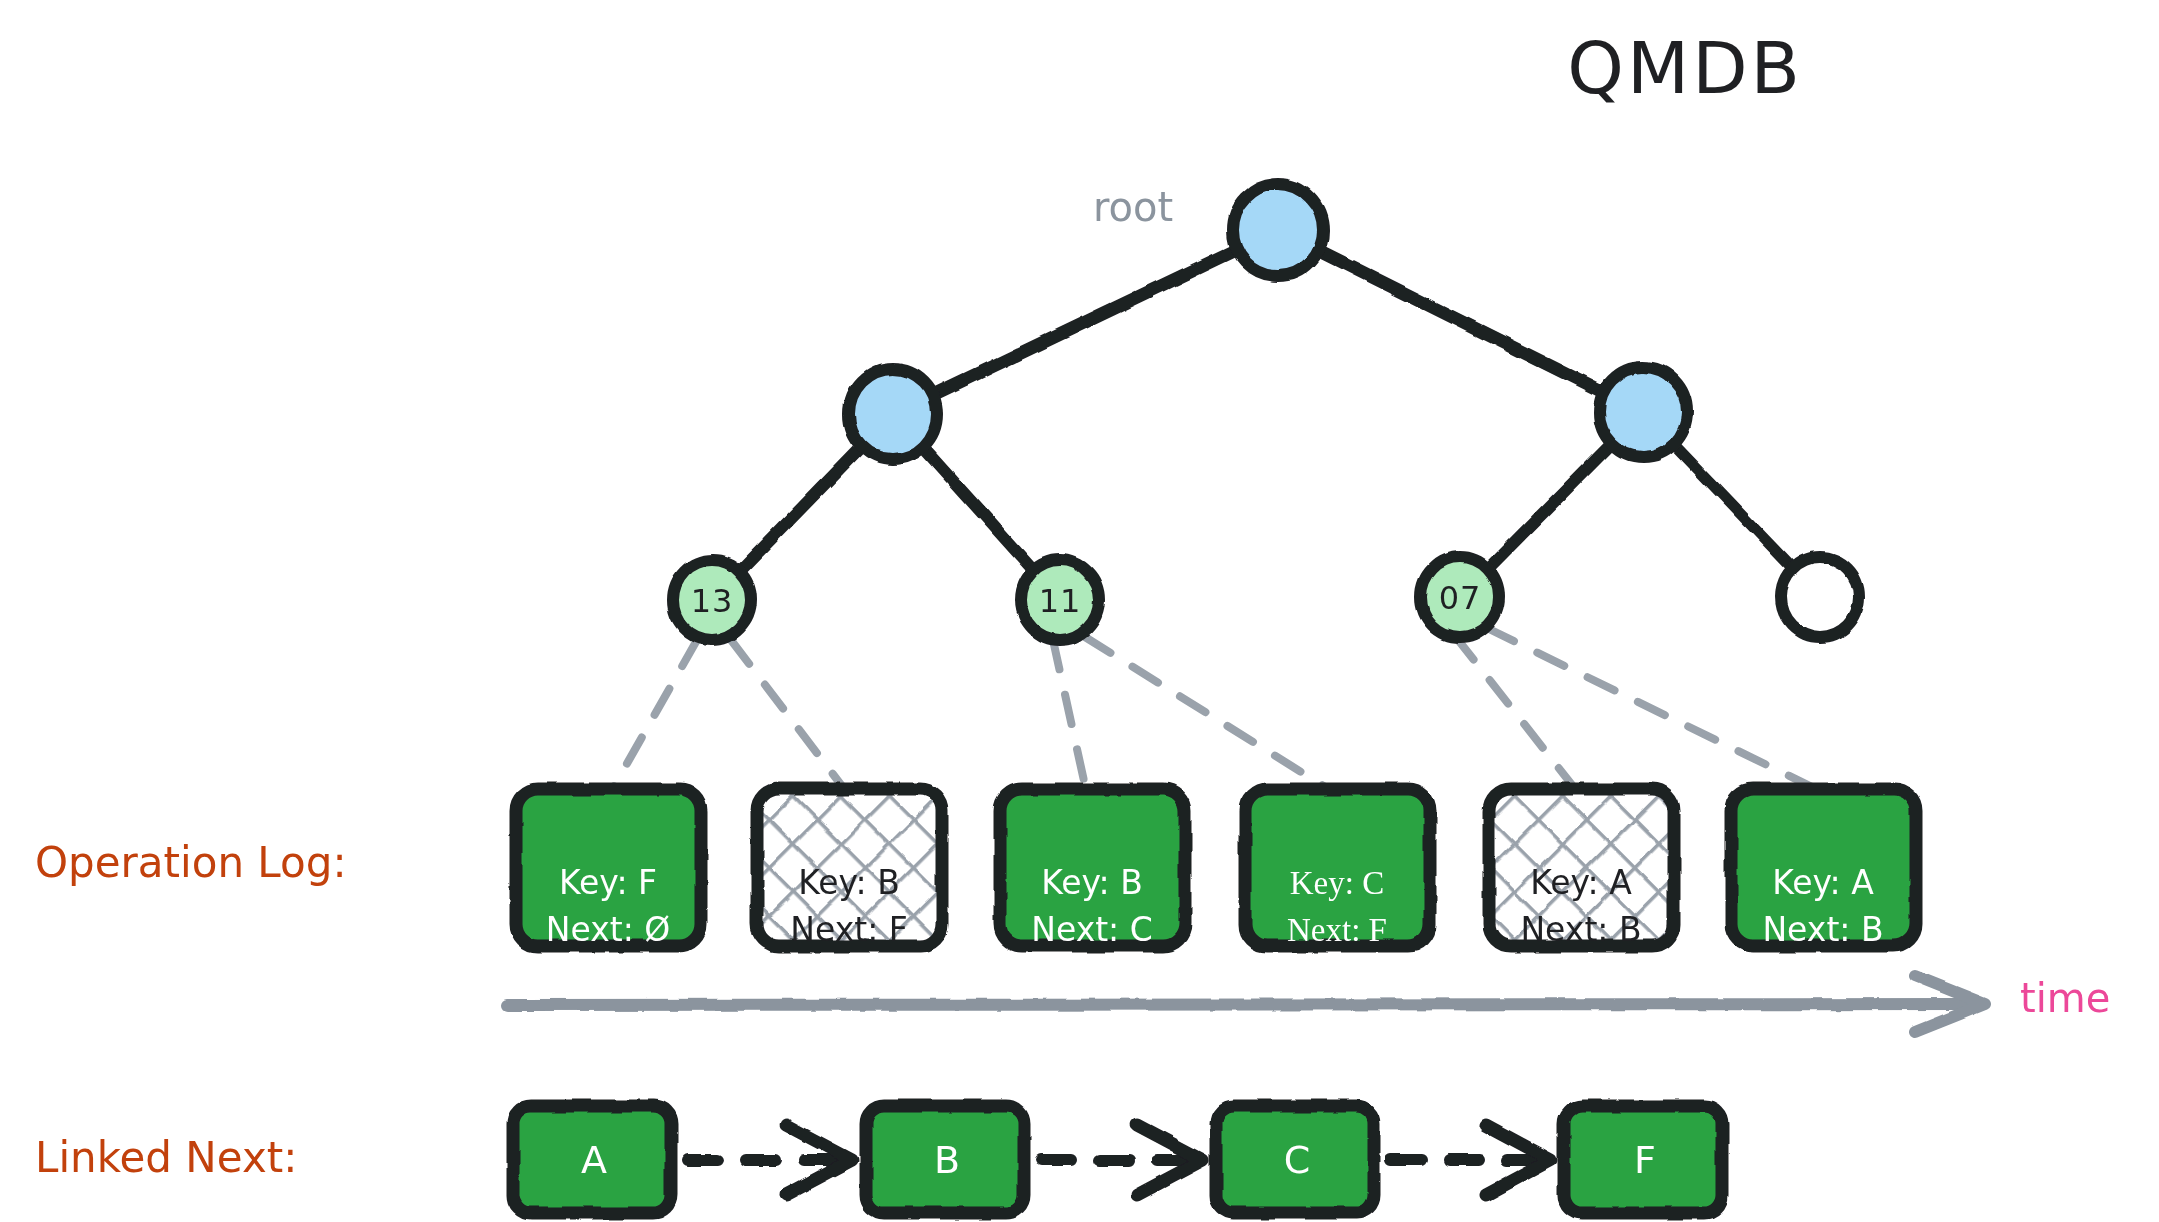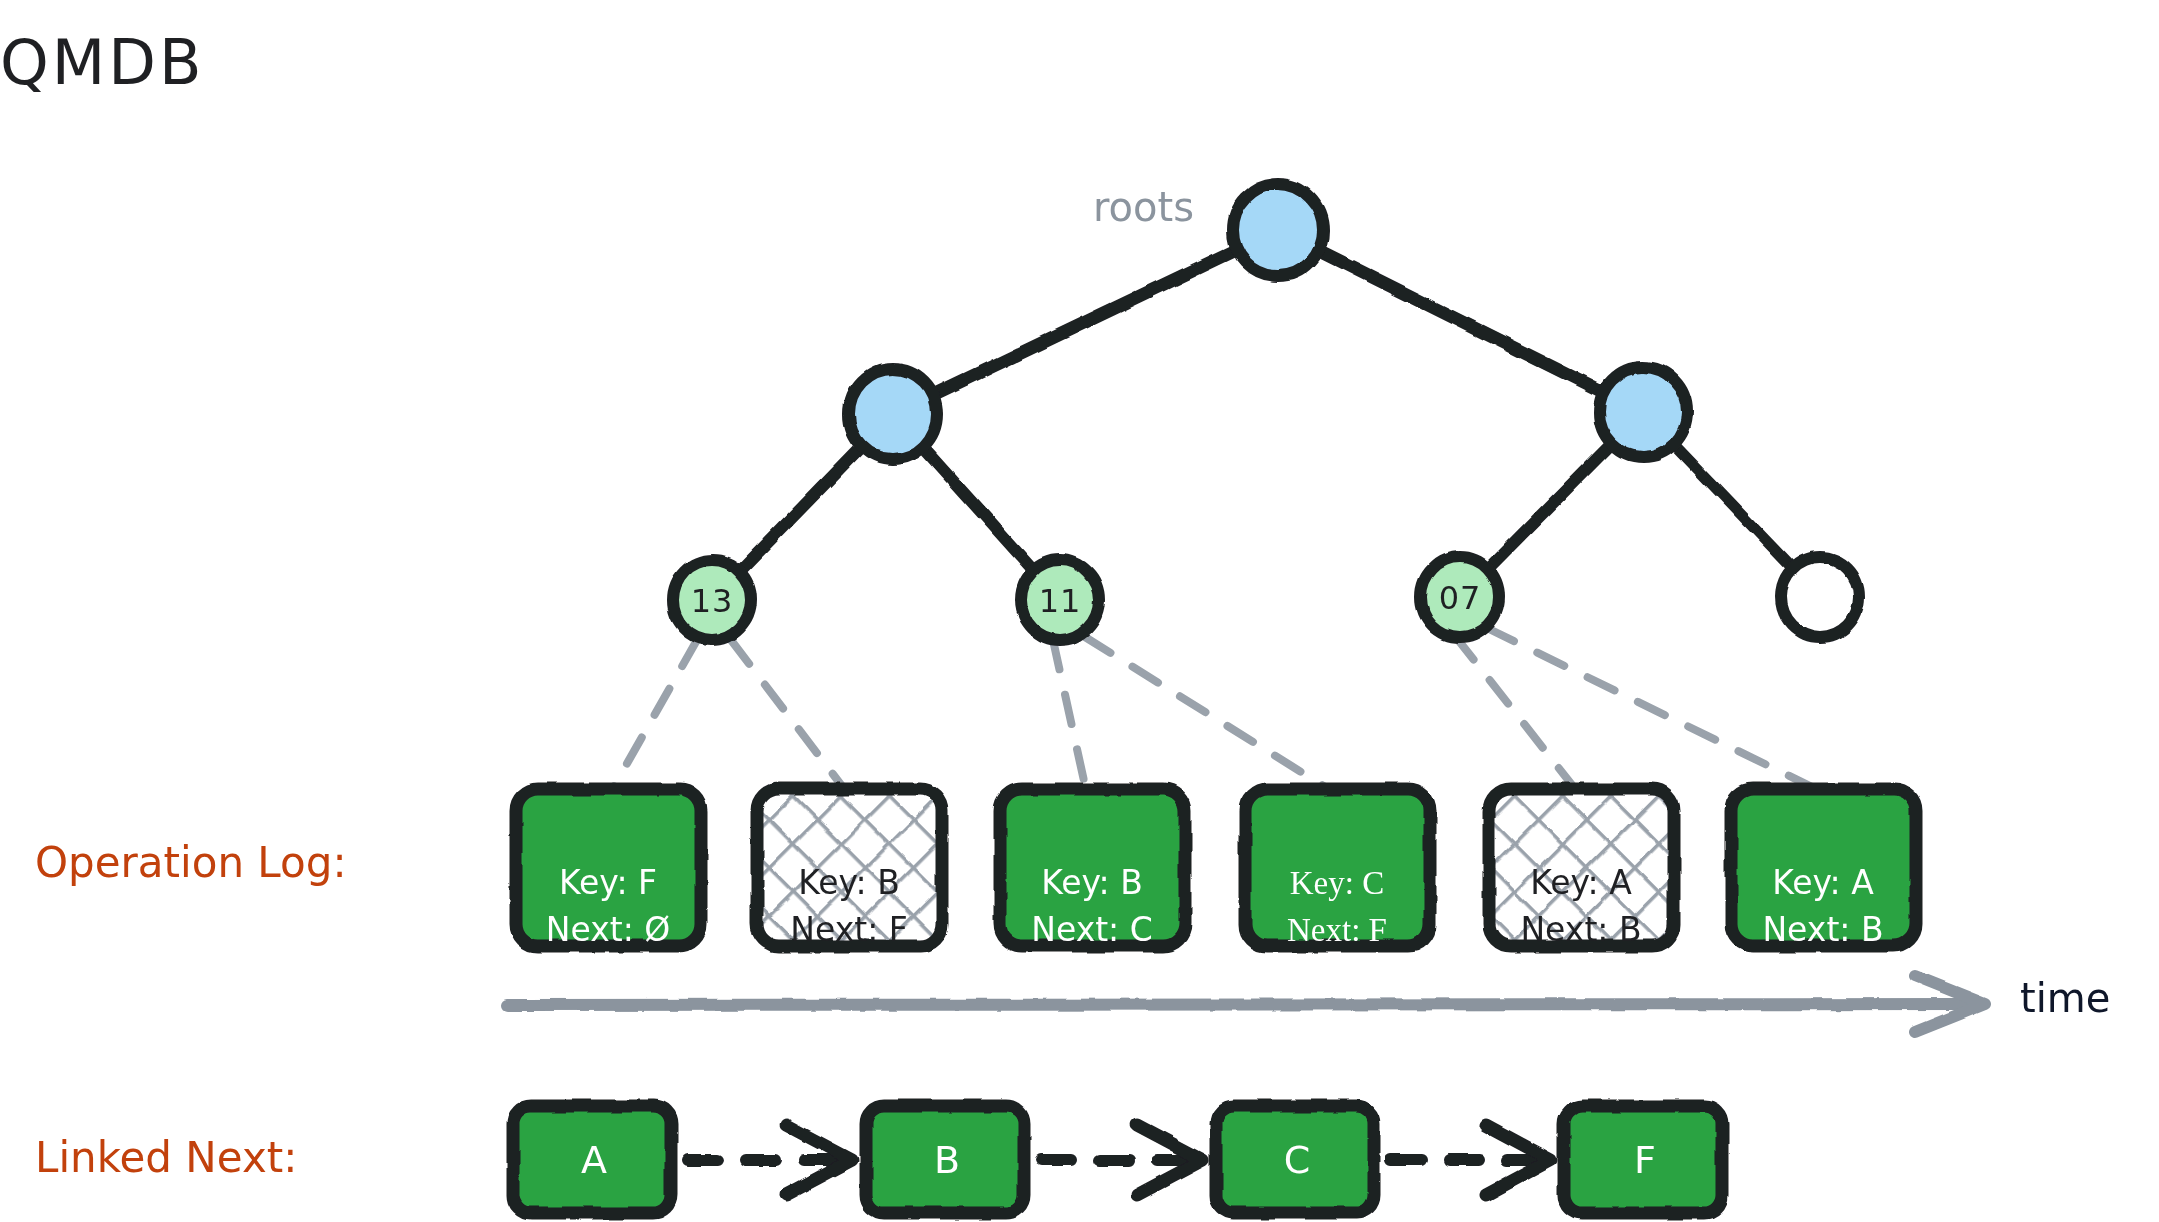--- a/index.html
+++ b/index.html
@@ -26,42 +26,42 @@
   }
   .lbl {
     position: absolute;
     white-space: nowrap;
     font-family: "DejaVu Sans", sans-serif;
   }
   #diagram-title {
     left: 0;
     top: 26px;
     width: 1803px;
-    text-align: left;
-    font-size: 62px;
+    text-align: right;
+    font-size: 72px;
     font-weight: 400;
     letter-spacing: 3px;
     color: #1f2023;
     font-family: "DejaVu Sans", sans-serif;
   }
   .gray-label {
     color: #8b949e;
     font-size: 40px;
     font-weight: 400;
   }
   .black-label {
     color: #c2410c;
     font-size: 42px;
     font-weight: 400;
   }
   #label-root { left: 1093px; top: 184px; }
   #label-twig { left: 120px; top: 573px; }
   #label-oplog { left: 35px; top: 838px; }
   #label-linked { left: 35px; top: 1133px; }
-  #label-time { left: 2020px; top: 975px; color:#0f172a; font-size:40px;}
+  #label-time { left: 2020px; top: 975px; color:#ec4899; font-size:40px;}
 
   
   .node-text {
     position: absolute;
     color: #1f2023;
     font-size: 32px;
     text-align: center;
     transform: translate(-50%, -50%);
     font-family: "DejaVu Sans", sans-serif;
     letter-spacing: 1px;
@@ -165,21 +165,21 @@
       <path d="M786 1125 L852 1160 L786 1195" stroke="#1f2023" stroke-width="13" fill="none" stroke-linecap="round" stroke-linejoin="round"></path>
 
       <path d="M1041 1160 L1196 1160" stroke="#1f2023" stroke-width="12" fill="none" stroke-dasharray="30 28" stroke-linecap="round"></path>
       <path d="M1137 1125 L1203 1160 L1137 1195" stroke="#1f2023" stroke-width="13" fill="none" stroke-linecap="round" stroke-linejoin="round"></path>
 
       <path d="M1391 1160 L1545 1160" stroke="#1f2023" stroke-width="12" fill="none" stroke-dasharray="30 28" stroke-linecap="round"></path>
       <path d="M1486 1125 L1551 1160 L1486 1195" stroke="#1f2023" stroke-width="13" fill="none" stroke-linecap="round" stroke-linejoin="round"></path>
     </g>
   </svg>
 
-  <div class="lbl gray-label" id="label-root">roots</div>
+  <div class="lbl gray-label" id="label-root">root</div>
   <div class="lbl black-label" id="label-oplog">Operation Log:</div>
   <div class="lbl black-label" id="label-linked">Linked Next:</div>
   <div class="lbl" id="label-time">time</div>
 
   <div class="node-text" style="left:712px; top:601px;">13</div>
   <div class="node-text" style="left:1060px; top:601px;text-align:center;">11</div>
   <div class="node-text" style="left:1460px; top:598px;">07</div>
 
   <div class="op-box-text on" style="left:608px; top:867px;">
     <div>Key: F</div>

